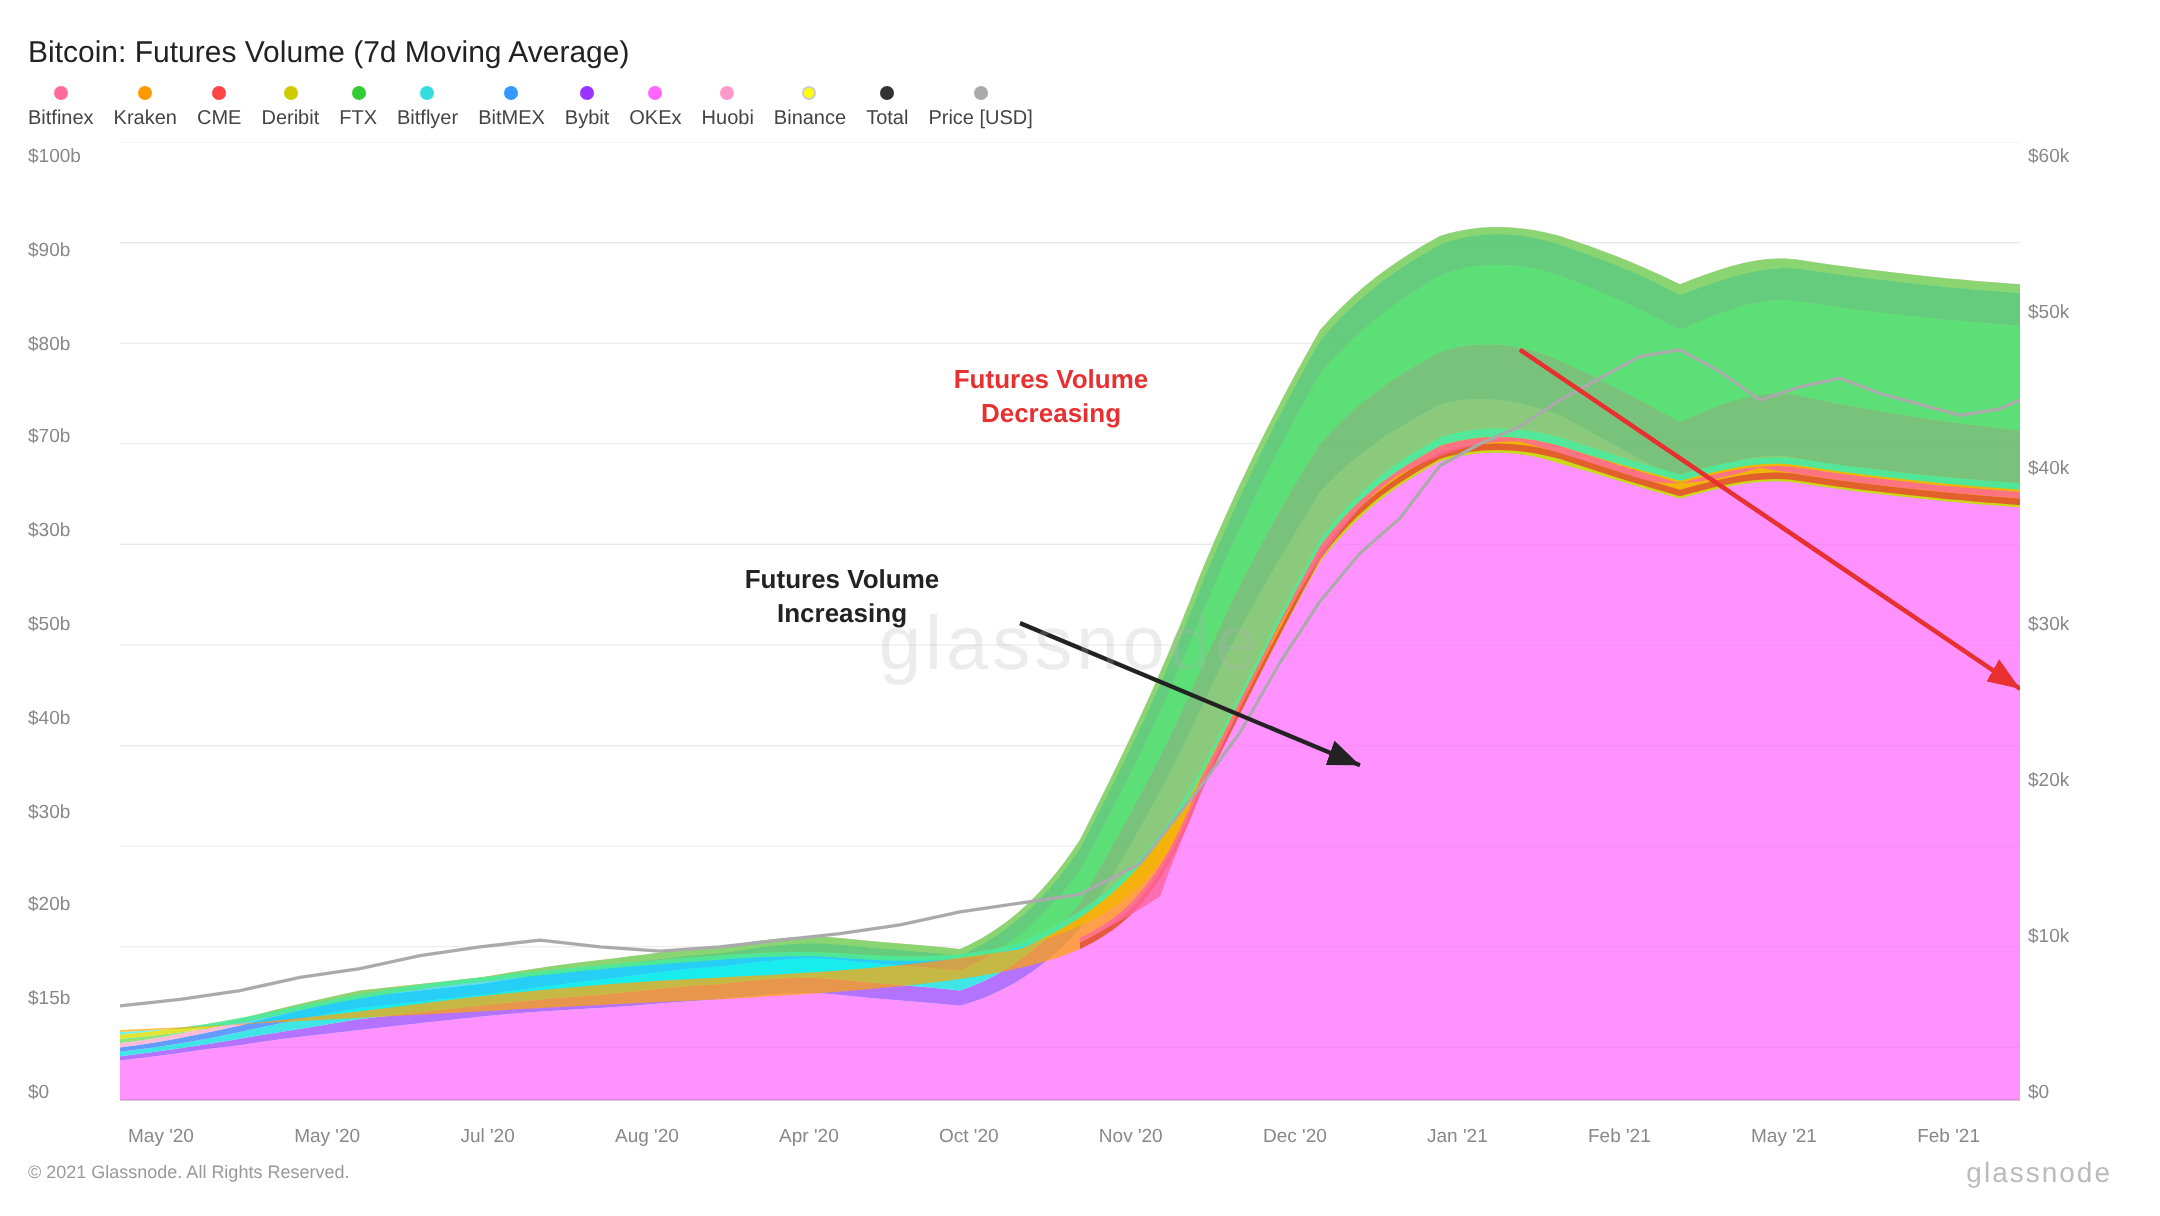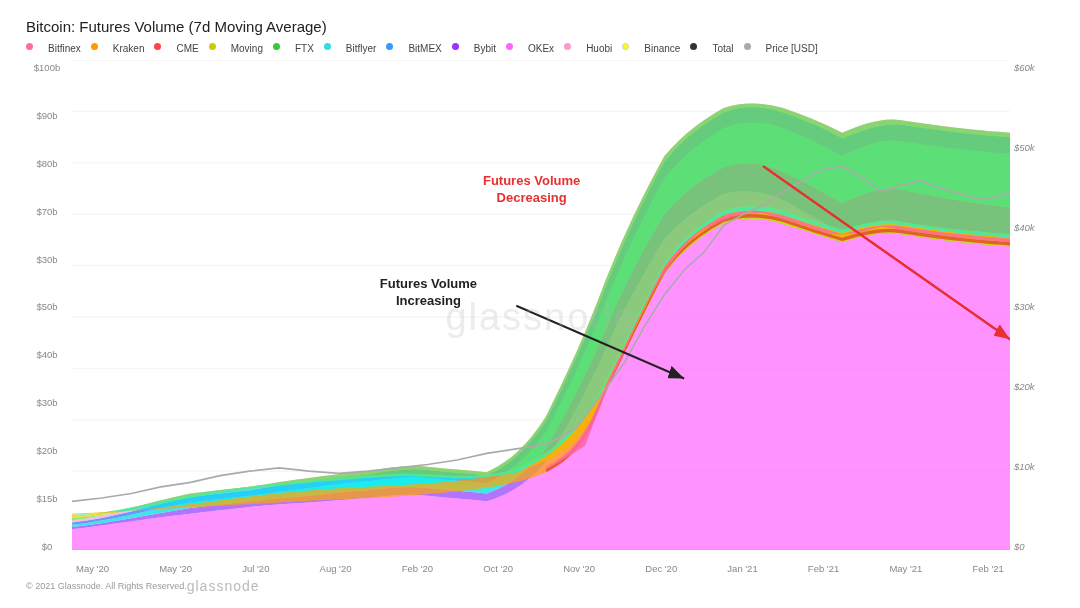--- a/index.html
+++ b/index.html
@@ -7,43 +7,44 @@
       width: 1080px;
       height: 608px;
       background: #ffffff;
       font-family: -apple-system, BlinkMacSystemFont, 'Segoe UI', Arial, sans-serif;
       overflow: hidden;
     }
     .container {
       width: 1080px;
       height: 608px;
       background: #ffffff;
-      padding: 18px 24px 14px 26px;
+      padding: 18px 24px 14px 14px;
       display: flex;
       flex-direction: column;
     }
     .title {
       font-size: 15px;
       font-weight: 400;
       color: #222;
       margin-bottom: 8px;
     }
     .legend {
       display: flex;
       flex-wrap: wrap;
       align-items: center;
       gap: 10px;
       font-size: 10px;
       color: #444;
       margin-bottom: 6px;
     }
     .legend-item {
       display: flex;
-      align-items: flex-start;
-      gap: 15px;
+      align-items: center;
+      gap: 4px;
+      flex-direction: column;
     }
     .legend-dot {
       width: 7px;
       height: 7px;
       border-radius: 50%;
       display: inline-block;
     }
     .chart-area {
       flex: 1;
       position: relative;
@@ -58,26 +59,25 @@
       padding-top: 2px;
     }
     .y-axis-right {
       width: 46px;
       display: flex;
       flex-direction: column;
       justify-content: space-between;
       padding-bottom: 22px;
       padding-top: 2px;
       text-align: right;
-      font-style: italic;
     }
     .y-label {
       font-size: 9.5px;
       color: #888;
-      text-align: center;
+      text-align: left;
       padding-right: 4px;
     }
     .y-label-right {
       font-size: 9.5px;
       color: #888;
       text-align: left;
       padding-left: 4px;
     }
     .chart-inner {
       flex: 1;
@@ -86,21 +86,21 @@
     svg.main-chart {
       width: 100%;
       height: 100%;
     }
     .x-label {
       font-size: 9.5px;
       color: #888;
     }
     .footer {
       display: flex;
-      justify-content: flex-start;
+      justify-content: space-between;
       align-items: center;
       margin-top: 4px;
     }
     .footer-copy {
       font-size: 9px;
       color: #999;
     }
     .footer-logo {
       font-size: 14px;
       color: #bbb;
@@ -149,21 +149,21 @@
     <div class="legend-item">
       <span class="legend-dot" style="background:#ff9900"></span>
       <span>Kraken</span>
     </div>
     <div class="legend-item">
       <span class="legend-dot" style="background:#ff4444"></span>
       <span>CME</span>
     </div>
     <div class="legend-item">
       <span class="legend-dot" style="background:#cccc00"></span>
-      <span>Moving</span>
+      <span>Deribit</span>
     </div>
     <div class="legend-item">
       <span class="legend-dot" style="background:#33cc33"></span>
       <span>FTX</span>
     </div>
     <div class="legend-item">
       <span class="legend-dot" style="background:#33dddd"></span>
       <span>Bitflyer</span>
     </div>
     <div class="legend-item">
@@ -629,26 +629,26 @@
 
       
       <div style="position:absolute; top:22%; left:49%; transform:translateX(-50%);">
         <div class="annotation-red">Futures Volume<br>Decreasing</div>
       </div>
       <div style="position:absolute; top:42%; left:38%; transform:translateX(-50%);">
         <div class="annotation-black">Futures Volume<br>Increasing</div>
       </div>
 
       
-      <div style="position:absolute; bottom:0; left:0; right:2px; display:flex; justify-content:space-between; padding:0 4px;">
+      <div style="position:absolute; bottom:0; left:0; right:16px; display:flex; justify-content:space-between; padding:0 4px;">
         <span class="x-label">May '20</span>
         <span class="x-label">May '20</span>
         <span class="x-label">Jul '20</span>
         <span class="x-label">Aug '20</span>
-        <span class="x-label">Feb '20</span>
+        <span class="x-label">Apr '20</span>
         <span class="x-label">Oct '20</span>
         <span class="x-label">Nov '20</span>
         <span class="x-label">Dec '20</span>
         <span class="x-label">Jan '21</span>
         <span class="x-label">Feb '21</span>
         <span class="x-label">May '21</span>
         <span class="x-label">Feb '21</span>
       </div>
     </div>
 

